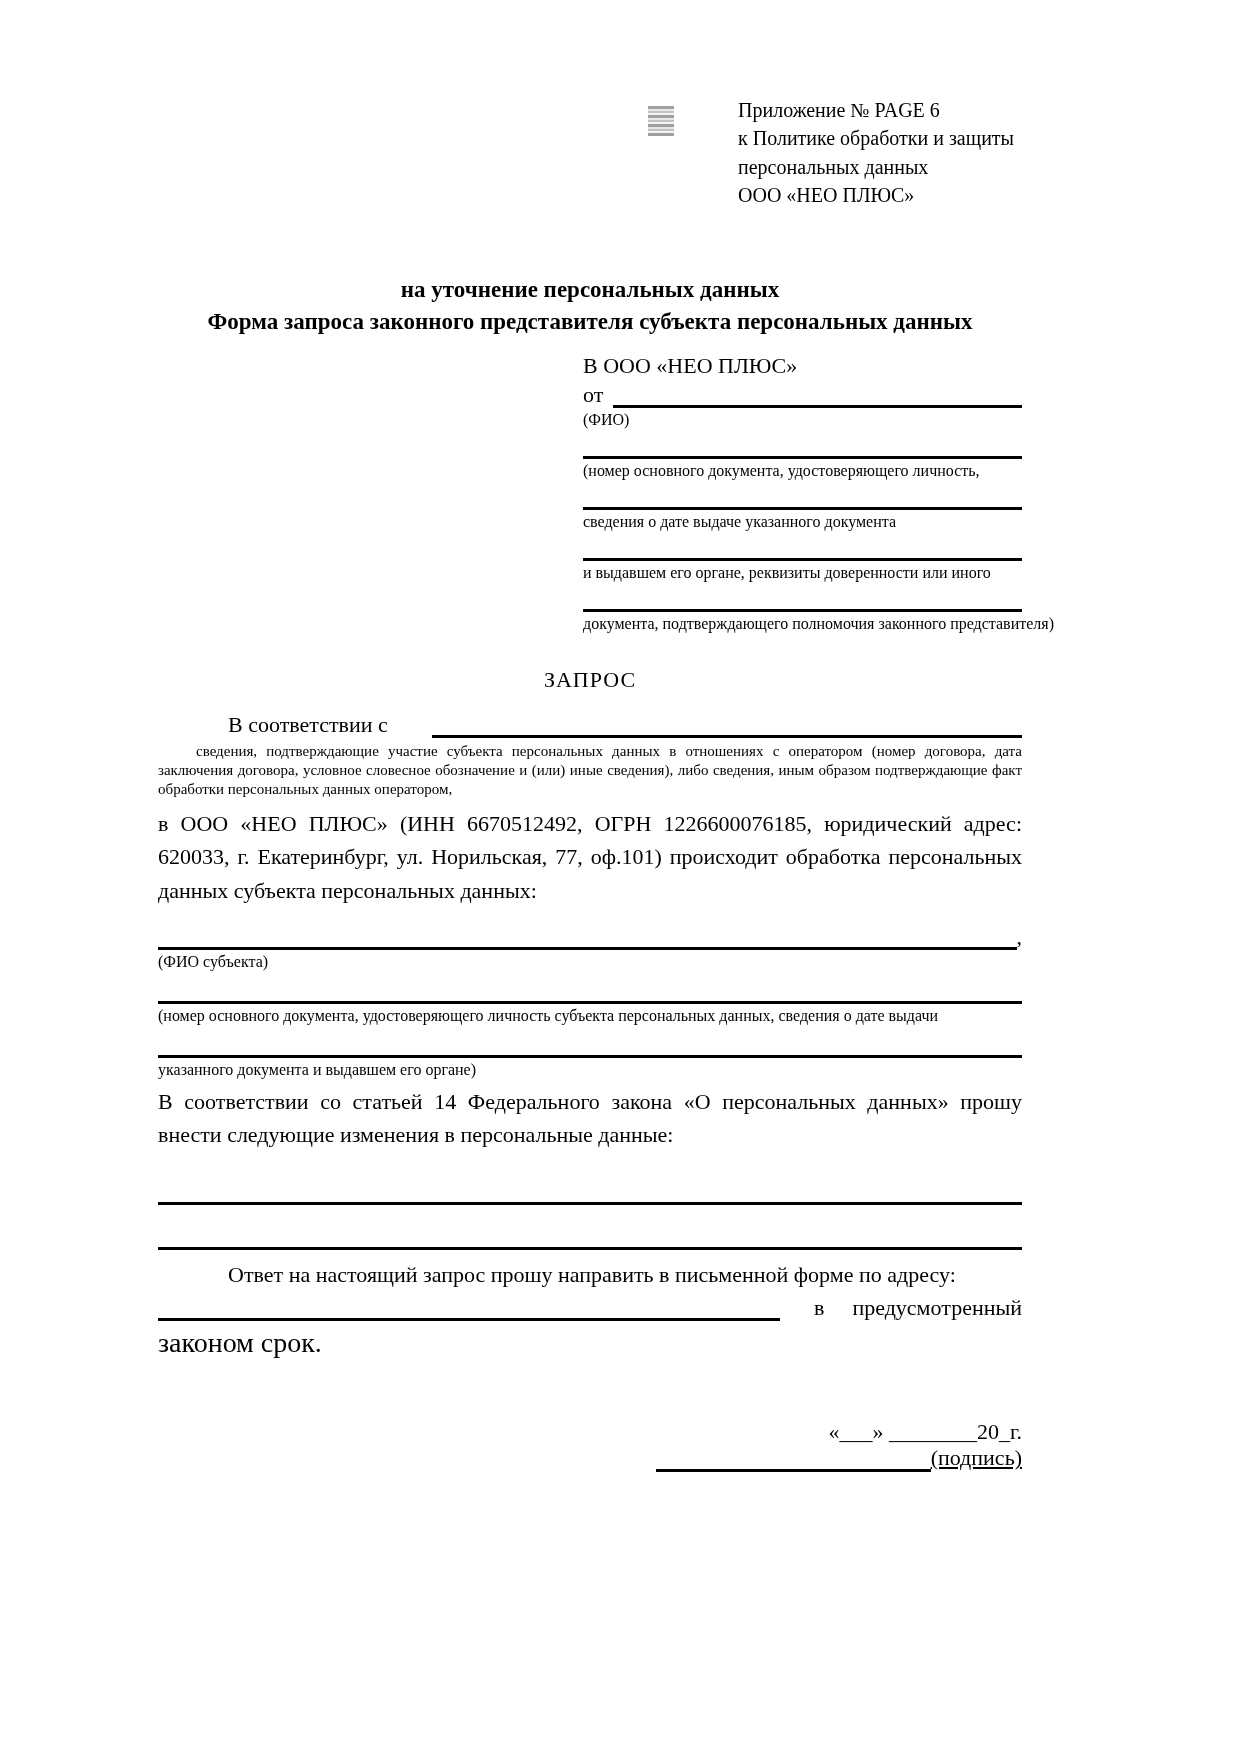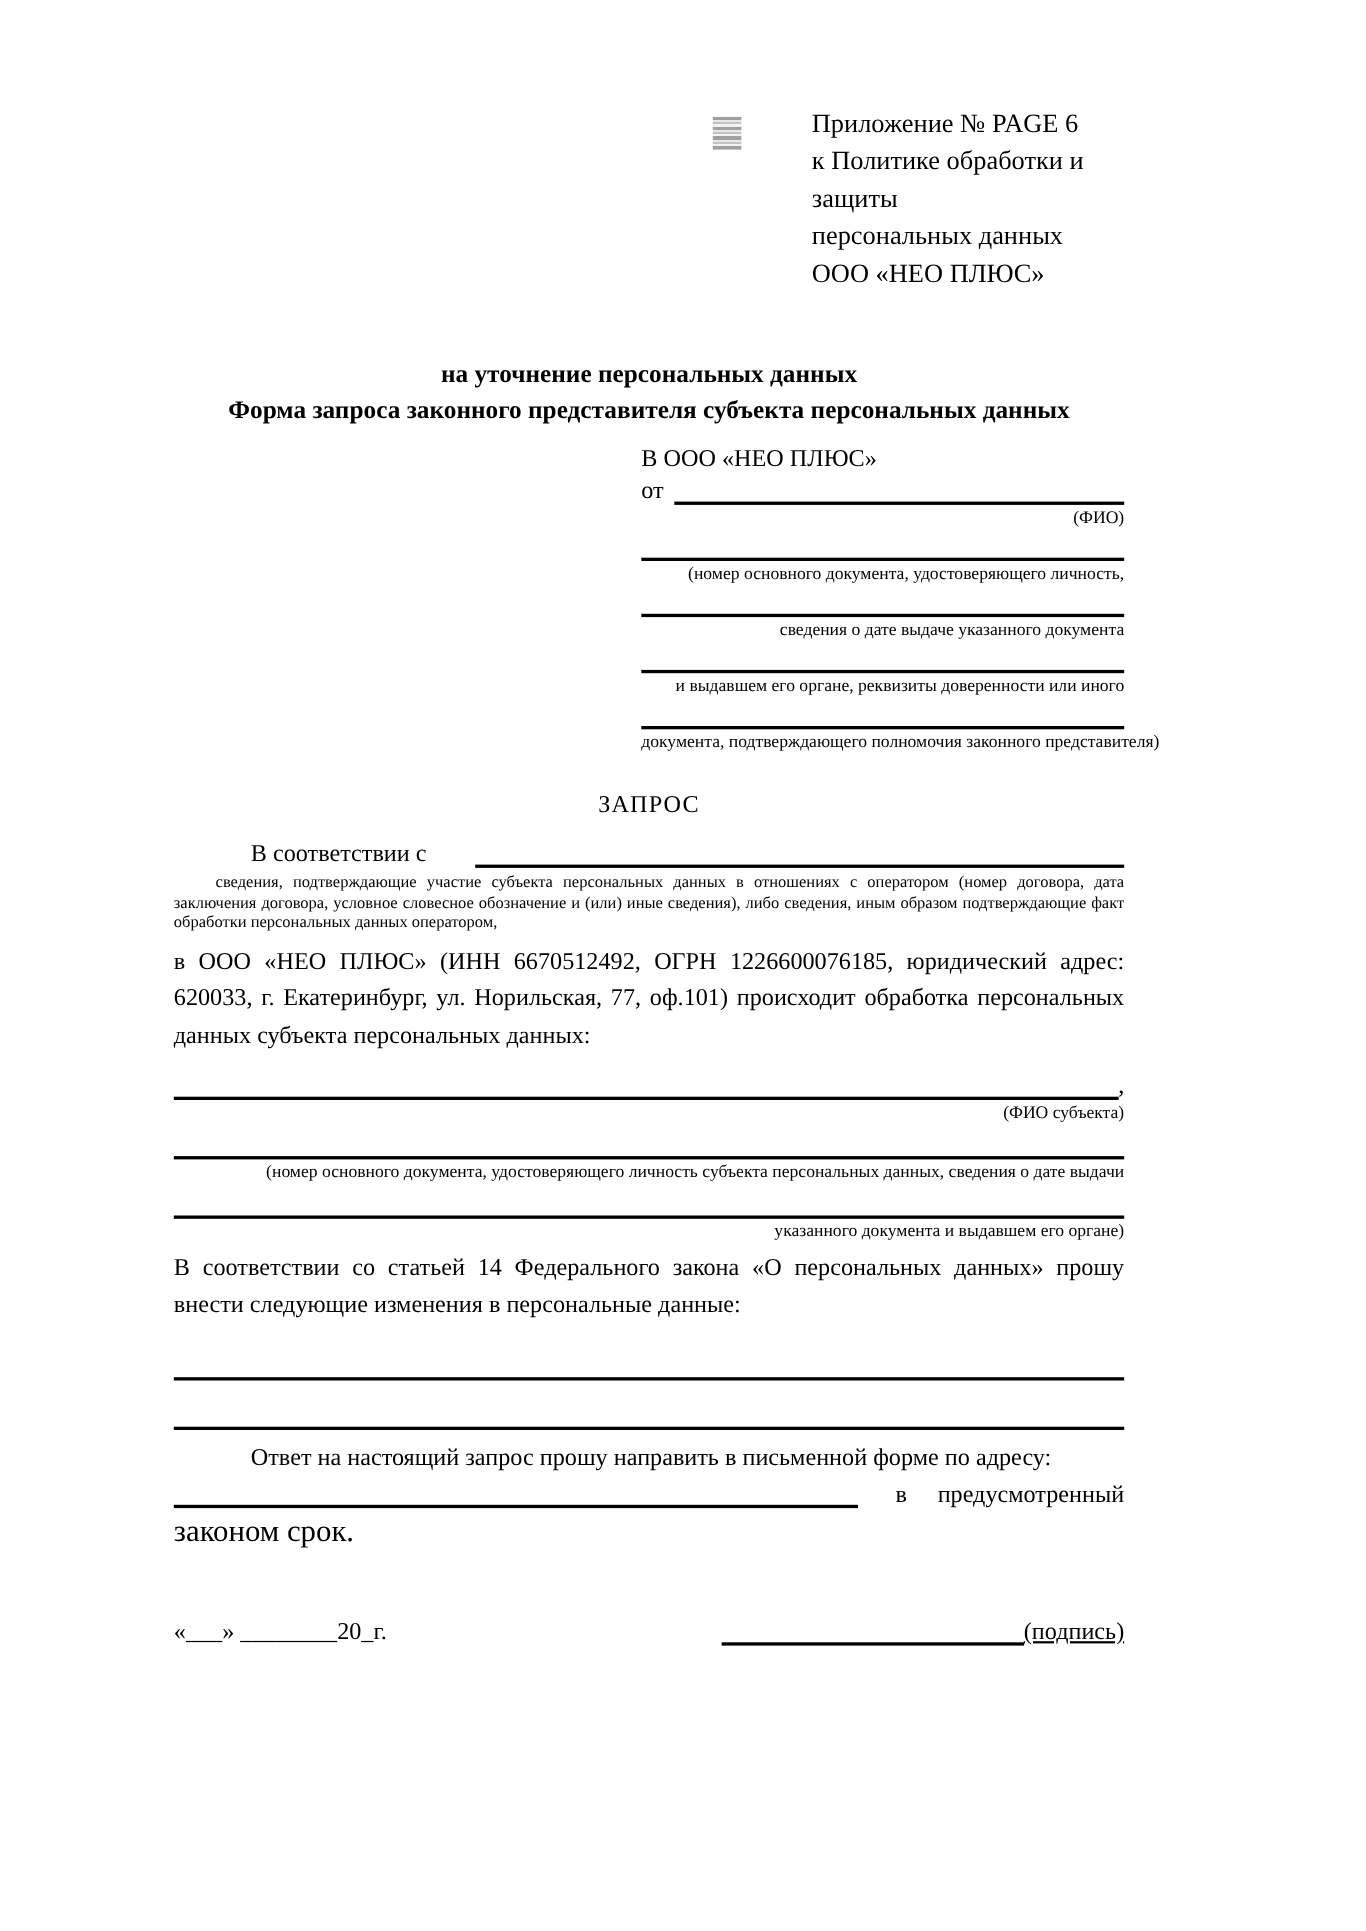--- a/index.html
+++ b/index.html
@@ -9,29 +9,29 @@
     box-sizing:border-box; padding:96px 220px 40px 158px; position:relative;
     overflow:hidden;
   }
   
   .header-row { position:relative; min-height:120px; }
   .artifact {
     position:absolute; left:490px; top:10px; width:26px; height:30px;
     background:repeating-linear-gradient(180deg,#8f8f8f 0 3px,#e3e3e3 3px 5px,#b8b8b8 5px 7px,#f1f1f1 7px 9px);
     opacity:.85;
   }
-  .header-block { margin-left:580px; width:300px; font-size:24px; line-height:1.42; }
+  .header-block { margin-left:580px; width:300px; font-size:20px; line-height:1.42; }
   
   .title { margin-top:58px; text-align:center; font-weight:bold; font-size:23px; line-height:1.4; }
   
   .recipient { margin-left:425px; width:439px; margin-top:15px; font-size:22px; }
   .to-line { margin-bottom:2px; }
   .from-line { display:flex; align-items:flex-end; }
   .fill { flex:1; border-bottom:3px solid #000; margin-left:10px; height:24px; }
-  .caption { font-size:16px; text-align:right; white-space:nowrap; margin-top:3px; }
+  .caption { font-size:16px; text-align:left; white-space:nowrap; margin-top:3px; }
   .blank { height:27px; border-bottom:3px solid #000; }
   
   .zapros { text-align:center; font-size:22px; margin-top:34px; letter-spacing:1px; }
   .intro-row { display:flex; align-items:flex-end; margin-top:18px; font-size:22px;gap:34px; }
   .intro-prefix { margin-left:70px; }
   .footnote { font-size:15px; line-height:1.25; text-align:justify; text-indent:38px; margin-top:4px; }
   .bodytext { font-size:22px; line-height:1.52; text-align:justify; }
   .body1 { margin-top:8px; }
   .comma-row { display:flex; align-items:flex-end; font-size:22px; margin-top:16px; }
   .comma-row .fill { margin-left:0; }
@@ -39,21 +39,21 @@
   .body2 { margin-top:6px; }
   .gap20 { height:20px; }
   .gap12 { height:12px; }
   .reply-par { font-size:22px; text-indent:70px; margin-top:12px; }
   .reply-row { display:flex; align-items:flex-end; font-size:22px; margin-top:4px; }
   .reply-line { width:622px; border-bottom:3px solid #000; height:26px; }
   .reply-w1 { margin-left:34px; }
   .reply-w2 { margin-left:auto; }
   .reply-end { font-size:28px; margin-top:6px; }
   
-  .footer-row { display:flex; justify-content:space-between; align-items:flex-end; margin-top:60px; font-size:22px; }
+  .footer-row { display:flex; justify-content:space-between; align-items:flex-end; margin-top:60px; font-size:22px;flex-direction:column; }
   .sig-group { display:flex; align-items:center;text-decoration:underline; }
   .sig-line { width:275px; border-bottom:3px solid #000; height:24px; }
 </style>
 </head>
 <body>
 
 <div class="page">
 
   <div class="header-row">
     <div class="artifact"></div>

